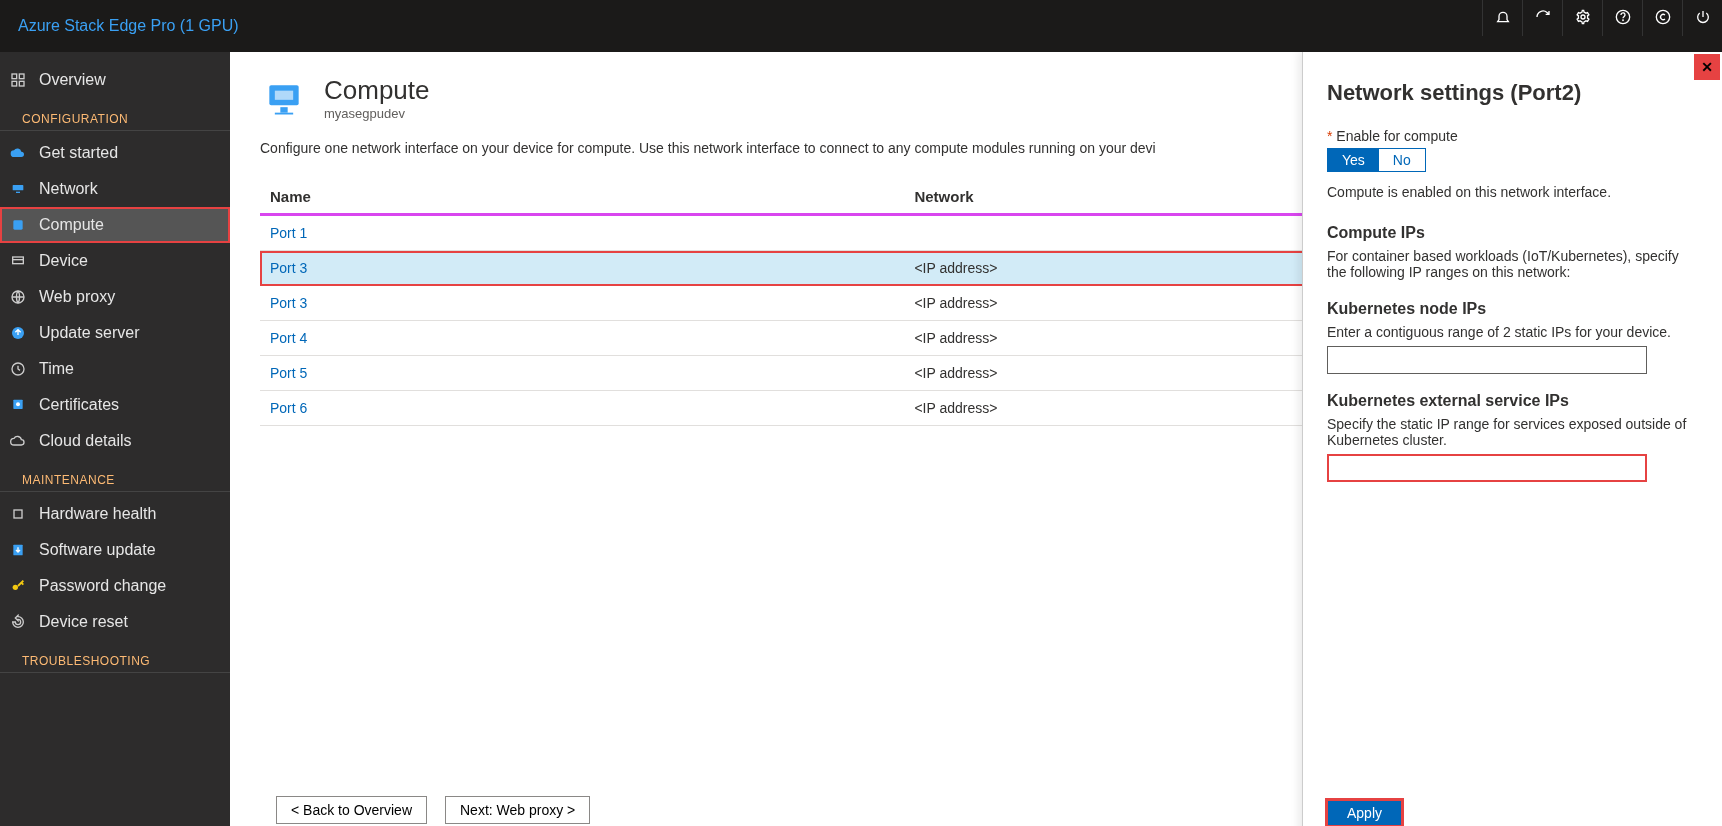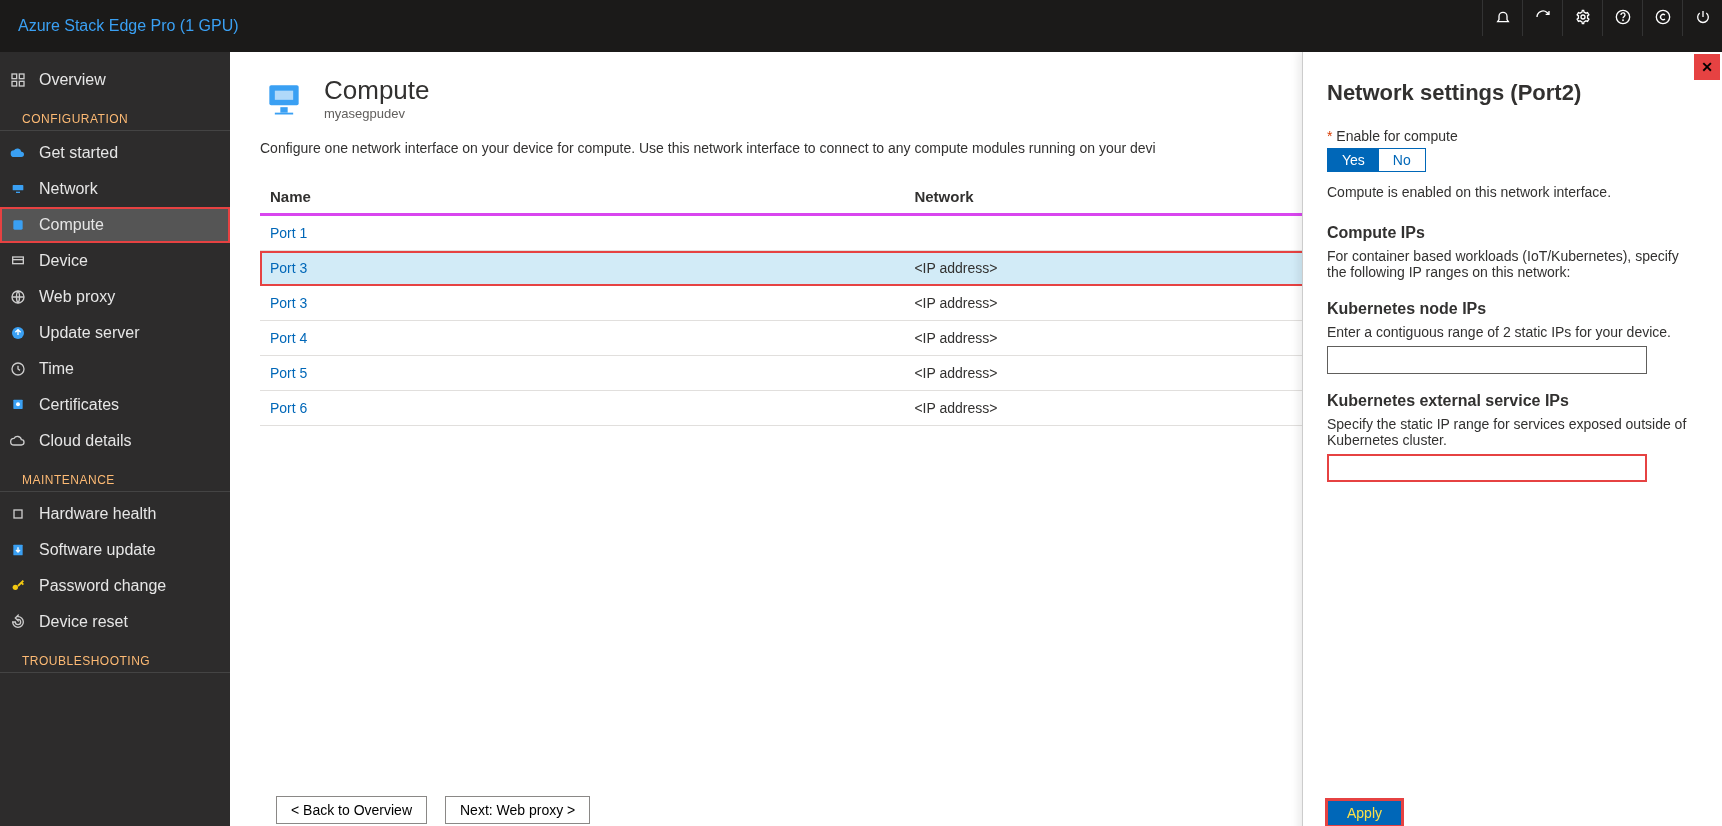--- a/index.html
+++ b/index.html
@@ -167,21 +167,21 @@
 .panel input[type=text] {
   width: 320px;
   height: 28px;
   border: 1px solid #605e5c;
   padding: 2px 6px;
   font-size: 14px;
 }
 .panel input.hl { border:2px solid #e64242; }
 .panel .spacer { flex:1; }
 .panel .apply {
-  background:#0067b8; color:#fde047;
+  background:#0067b8; color:#ffffff;
   border:none; padding:5px 20px;
   font-size:14px; cursor:pointer;
   outline:3px solid #e64242; outline-offset:-1px;
   width:max-content;
 }
 </style>
 </head>
 <body>
 
 <div class="topbar">

